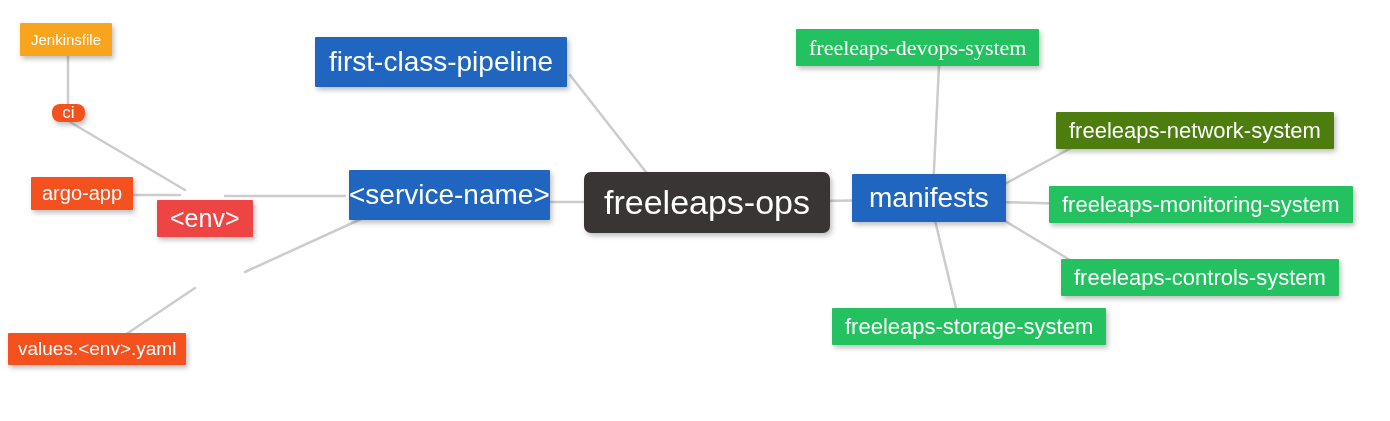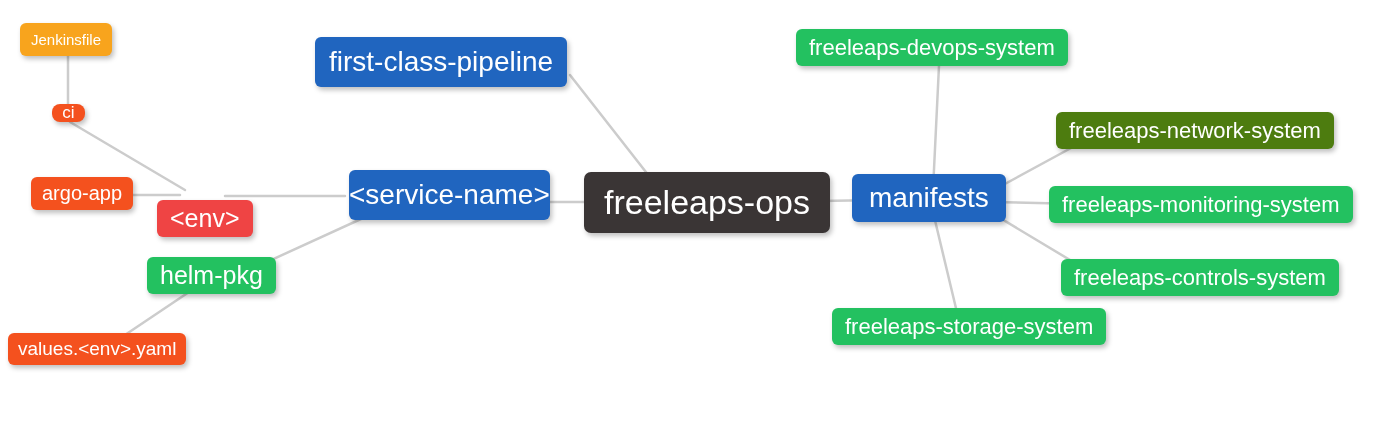--- a/index.html
+++ b/index.html
@@ -20,21 +20,21 @@
   }
   .edges line {
     stroke: #cccccc;
     stroke-width: 2.5;
     stroke-linecap: round;
   }
   .node {
     position: absolute;
     z-index: 1;
     color: #ffffff;
-    border-radius: 6px;
+    border-radius: 1px;
     display: flex;
     align-items: center;
     justify-content: center;
     white-space: nowrap;
     box-shadow: 2px 3px 5px rgba(0,0,0,0.25);
     cursor: pointer;
     line-height: 1.15;
   }
   .n-jenkinsfile { left: 20px;  top: 23px;  font-size: 15px; padding: 8px 11px; }
   .n-ci          { left: 52px;  top: 104px; width: 33px; height: 18px; font-size: 17px; border-radius: 8px; }
@@ -72,25 +72,24 @@
     <line x1="990" y1="192" x2="1095" y2="135"></line>
     <line x1="990" y1="202" x2="1080" y2="204"></line>
     <line x1="990" y1="212" x2="1090" y2="272"></line>
     <line x1="933" y1="212" x2="960" y2="325"></line>
   </svg>
 
   <div class="node n-jenkinsfile" style="background-color: rgb(248, 164, 29);">Jenkinsfile</div>
   <div class="node n-ci" style="background-color: rgb(244, 81, 30);">ci</div>
   <div class="node n-argo" style="background-color: rgb(244, 81, 30);">argo-app</div>
   <div class="node n-env" style="background-color: #ef4444; margin-top: 24px;">&lt;env&gt;</div>
-  <div class="node n-helm" style="background-color: rgb(35, 193, 96);">helm-pkg</div>
   <div class="node n-values" style="background-color: rgb(244, 81, 30);">values.&lt;env&gt;.yaml</div>
   <div class="node n-fcp" style="background-color: rgb(32, 101, 191);">first-class-pipeline</div>
   <div class="node n-service" style="background-color: rgb(32, 101, 191);">&lt;service-name&gt;</div>
   <div class="node n-ops" style="background-color: rgb(58, 53, 53);">freeleaps-ops</div>
   <div class="node n-manifests" style="background-color: rgb(32, 101, 191);">manifests</div>
-  <div class="node sys n-devops" style="background-color: rgb(35, 193, 96);">freeleaps-devops-system</div>
+  <div class="node sys n-devops" style="background-color: rgb(35, 193, 96); font-family: Liberation Serif, serif;">freeleaps-devops-system</div>
   <div class="node sys n-network" style="background-color: #4d7c0f;">freeleaps-network-system</div>
   <div class="node sys n-monitoring" style="background-color: rgb(35, 193, 96);">freeleaps-monitoring-system</div>
   <div class="node sys n-controls" style="background-color: rgb(35, 193, 96);">freeleaps-controls-system</div>
   <div class="node sys n-storage" style="background-color: rgb(35, 193, 96);">freeleaps-storage-system</div>
 
 </div>
 
 </body></html>

